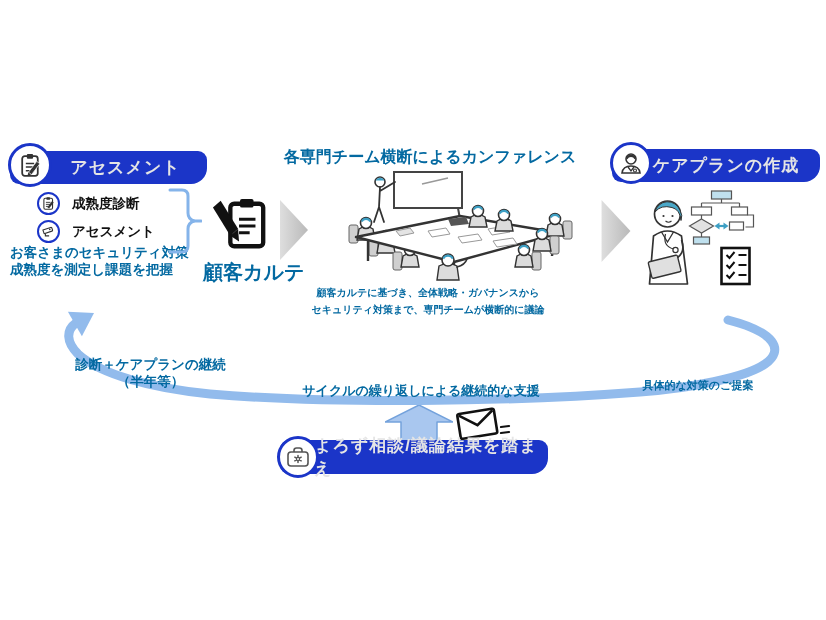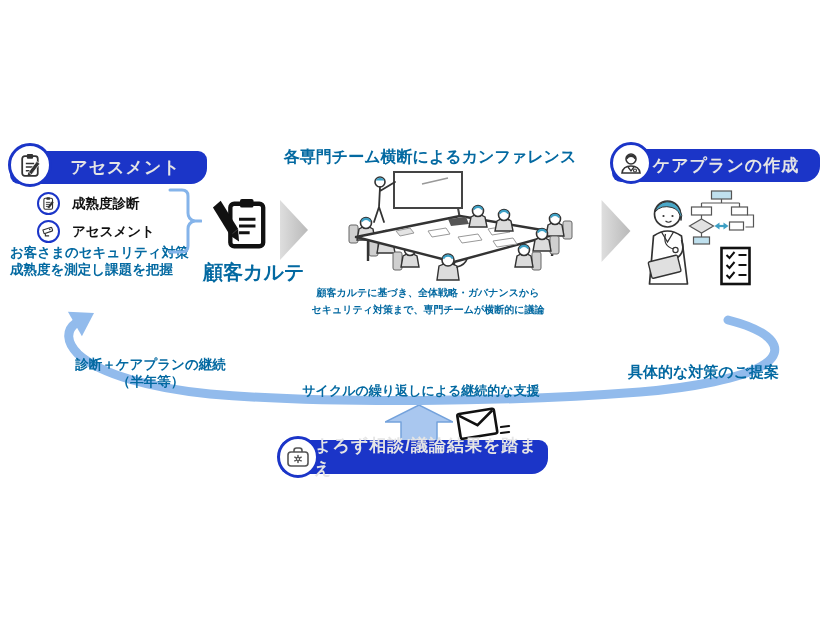--- a/index.html
+++ b/index.html
@@ -258,21 +258,21 @@
     <polygon points="64,11 51.9,34.2 37.9,9.8" fill="var(--cycle-blue)"></polygon>
   </svg>
 
   <div class="blabel centered" style="left:68px;top:356px;width:165px;font-size:13.5px;line-height:17px;">
     <div>診断＋ケアプランの継続</div>
     <div>（半年等）</div>
   </div>
 
   <div class="blabel centered" style="left:298px;top:382px;width:246px;font-size:13px;">サイクルの繰り返しによる継続的な支援</div>
 
-  <div class="blabel centered" style="left:628px;top:363px;width:140px;font-size:15px;">具体的な対策のご提案</div>
+  <div class="blabel centered" style="left:628px;top:378px;width:140px;font-size:11px;">具体的な対策のご提案</div>
 
   <svg style="position:absolute;left:385px;top:405px;" width="68" height="37" viewBox="0 0 68 37">
     <polygon points="34,0 68,17 52,17 52,37 16,37 16,17 0,17" fill="#a9c7ef" stroke="#74a2dc" stroke-width="1.5" stroke-linejoin="round"></polygon>
   </svg>
 
   <svg style="position:absolute;left:455px;top:403px;" width="58" height="42" viewBox="0 0 58 42">
     <g transform="rotate(-9 24 22)">
       <rect x="4" y="8" width="37" height="25" rx="2" fill="#fff" stroke="#111" stroke-width="2.6"></rect>
       <path d="M5.5,9.5 L22.5,22 L39.5,9.5" fill="none" stroke="#111" stroke-width="2.6"></path>
     </g>

